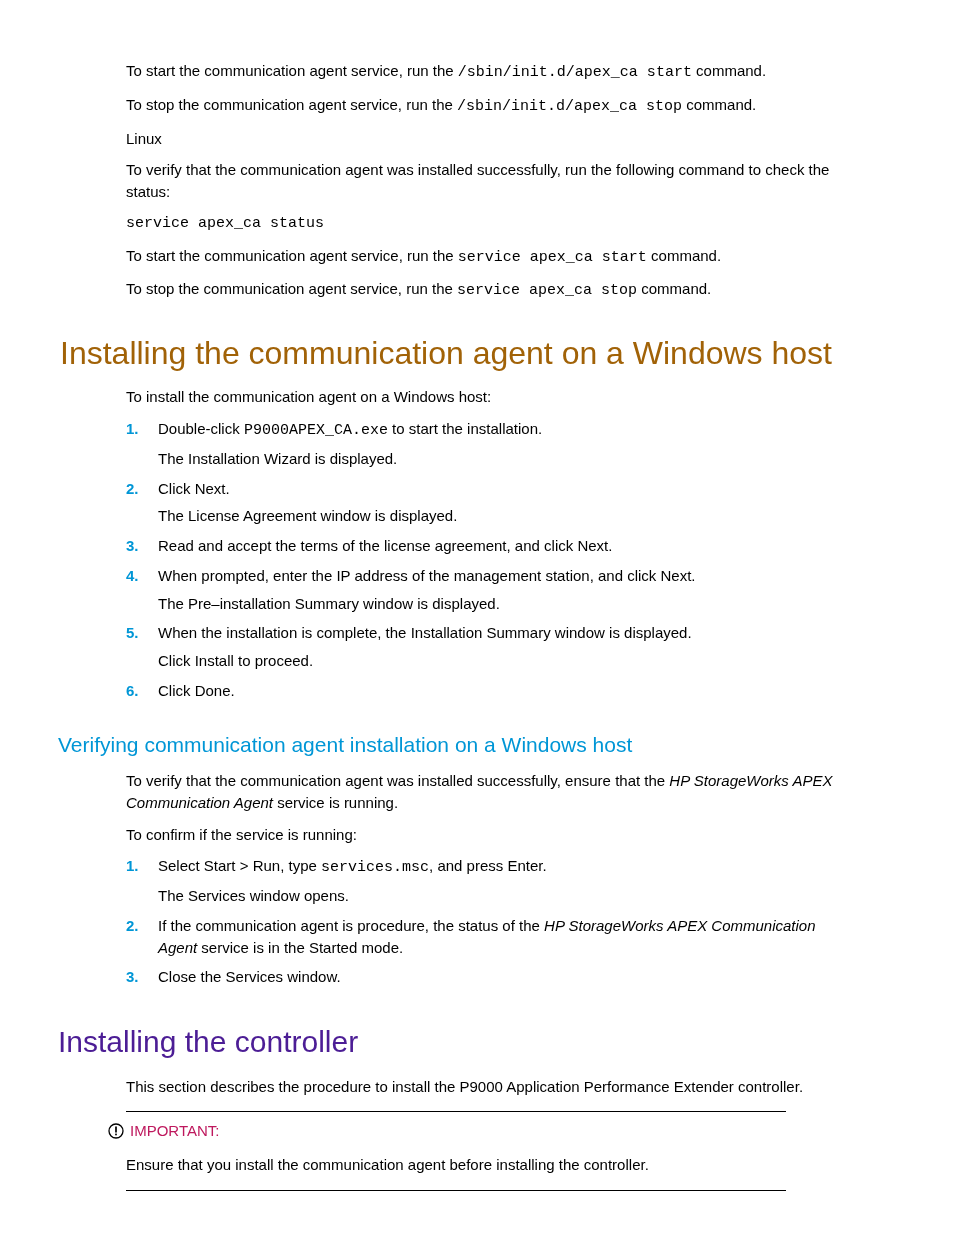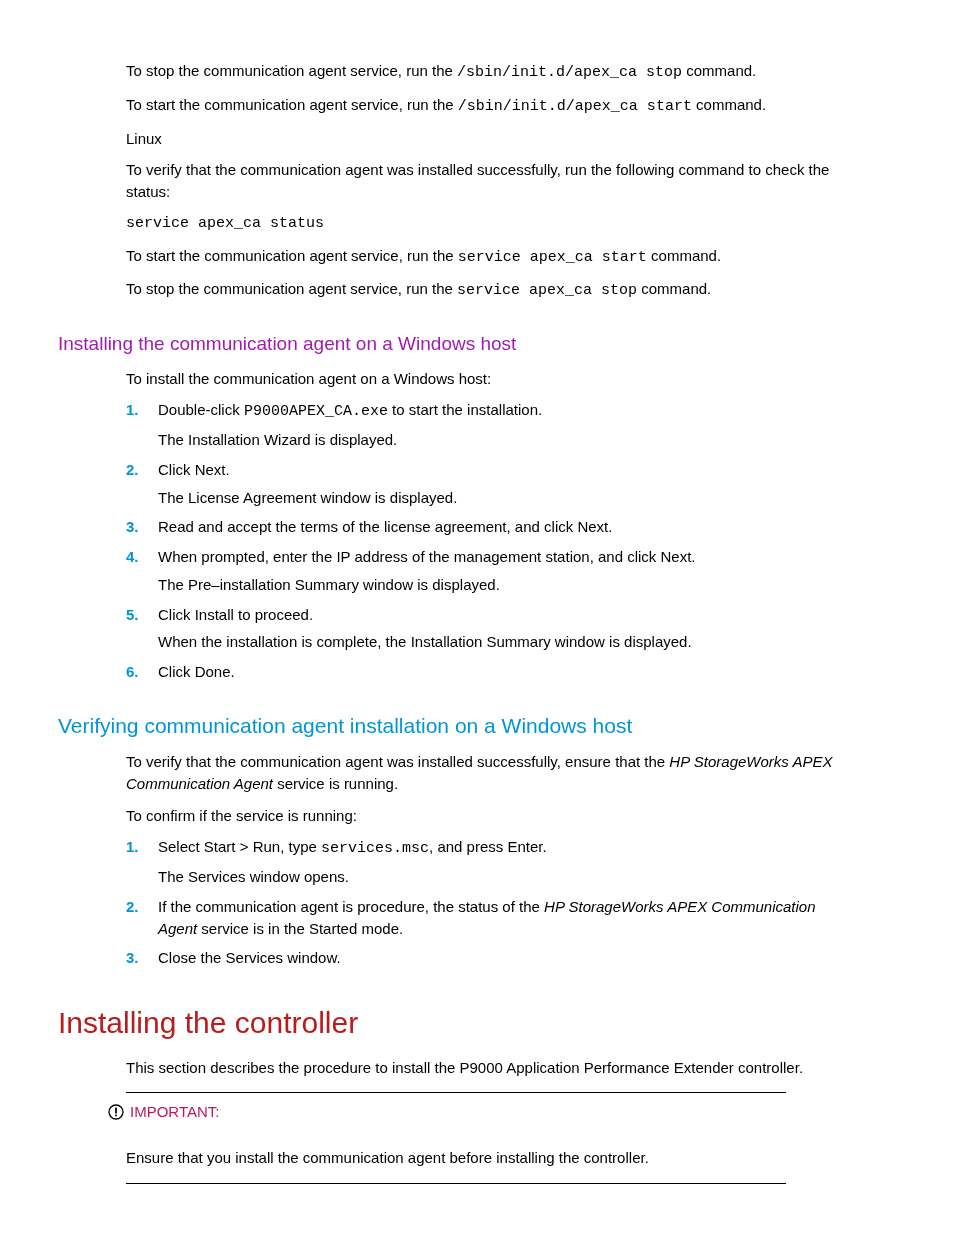--- a/index.html
+++ b/index.html
@@ -15,55 +15,56 @@
     box-sizing: border-box;
   }
   .content-indent { margin-left: 68px; }
   p { margin: 0 0 10px 0; }
   .code { font-family: "Courier New", monospace; }
   .bold { font-weight: normal; }
   .italic { font-style: italic; }
   h2 {
     font-family: "Humanist 521 Light", "Frutiger Light", "Segoe UI Light", Arial, sans-serif;
     font-weight: 300;
-    color: #a21caf;
-    font-size: 19px;
+    color: #a16207;
+    font-size: 32px;
     margin: 28px 0 10px 0;
+    text-align: center;
   }
   h3 {
     font-family: "Humanist 521 Light", "Frutiger Light", "Segoe UI Light", Arial, sans-serif;
     font-weight: 300;
     color: #0096d6;
     font-size: 21px;
     margin: 28px 0 10px 0;
   }
   h1 {
     font-family: "Humanist 521 Light", "Frutiger Light", "Segoe UI Light", Arial, sans-serif;
     font-weight: 300;
-    color: #b91c1c;
+    color: #4c1d95;
     font-size: 30px;
     margin: 32px 0 12px 0;
   }
   ol { list-style: none; padding: 0; margin: 8px 0 0 0; }
   ol li { display: flex; margin-bottom: 8px; }
   .num { color: #0096d6; font-weight: bold; min-width: 32px; }
   .li-body { flex: 1; }
   .li-body p { margin: 0 0 6px 0; }
   .li-body p:last-child { margin-bottom: 0; }
   .hr { border: none; border-top: 1px solid #000; margin: 14px 0 8px 68px; width: 660px; }
   .callout-line { display: flex; align-items: center; margin-left: 50px; }
   .callout-icon { width: 16px; height: 16px; margin-right: 6px; flex-shrink: 0; }
   .callout-label { color: #be185d; font-size: 15px; }
 </style>
 </head>
 <body>
 
 <div class="content-indent">
+  <p><span>To start the communication agent service, run the </span><span class="code">/sbin/init.d/apex_ca start</span><span> command.</span></p>
   <p><span>To stop the communication agent service, run the </span><span class="code">/sbin/init.d/apex_ca stop</span><span> command.</span></p>
-  <p><span>To start the communication agent service, run the </span><span class="code">/sbin/init.d/apex_ca start</span><span> command.</span></p>
   <p class="bold">Linux</p>
   <p>To verify that the communication agent was installed successfully, run the following command to check the status:</p>
   <p class="code">service apex_ca status</p>
   <p><span>To start the communication agent service, run the </span><span class="code">service apex_ca start</span><span> command.</span></p>
   <p><span>To stop the communication agent service, run the </span><span class="code">service apex_ca stop</span><span> command.</span></p>
 </div>
 
 <h2>Installing the communication agent on a Windows host</h2>
 <div class="content-indent">
   <p>To install the communication agent on a Windows host:</p>
@@ -91,22 +92,22 @@
     <li>
         <span class="num">4.</span>
         <div class="li-body">
           <p><span>When prompted, enter the IP address of the management station, and click </span><span class="bold">Next</span><span>.</span></p>
           <p>The Pre–installation Summary window is displayed.</p>
         </div>
       </li>
     <li>
         <span class="num">5.</span>
         <div class="li-body">
+          <p>When the installation is complete, the Installation Summary window is displayed.</p>
           <p><span>Click </span><span class="bold">Install</span><span> to proceed.</span></p>
-          <p>When the installation is complete, the Installation Summary window is displayed.</p>
         </div>
       </li>
     <li>
         <span class="num">6.</span>
         <div class="li-body">
           <p><span>Click </span><span class="bold">Done</span><span>.</span></p>
         </div>
       </li>
   </ol>
 </div>
@@ -145,14 +146,14 @@
 
 <hr class="hr">
 <div class="callout-line">
   <svg class="callout-icon" viewBox="0 0 16 16">
     <circle cx="8" cy="8" r="7" fill="none" stroke="#000" stroke-width="1.3"></circle>
     <rect x="7.15" y="3.5" width="1.7" height="6" fill="#000"></rect>
     <rect x="7.15" y="10.6" width="1.7" height="1.7" fill="#000"></rect>
   </svg>
   <span class="callout-label">IMPORTANT:</span>
 </div>
-<p class="content-indent" style="margin-top:24px;">Ensure that you install the communication agent before installing the controller.</p>
+<p class="content-indent" style="margin-top:12px;">Ensure that you install the communication agent before installing the controller.</p>
 <hr class="hr">
 
 </body></html>

